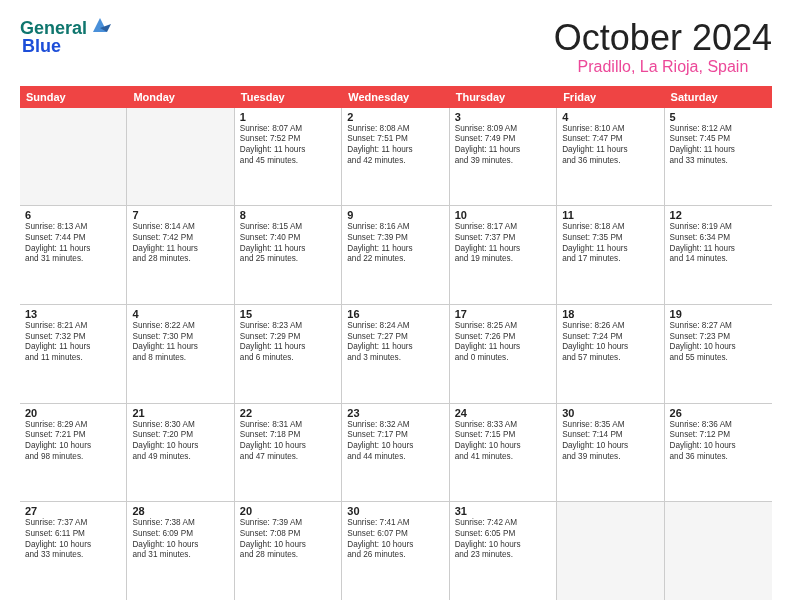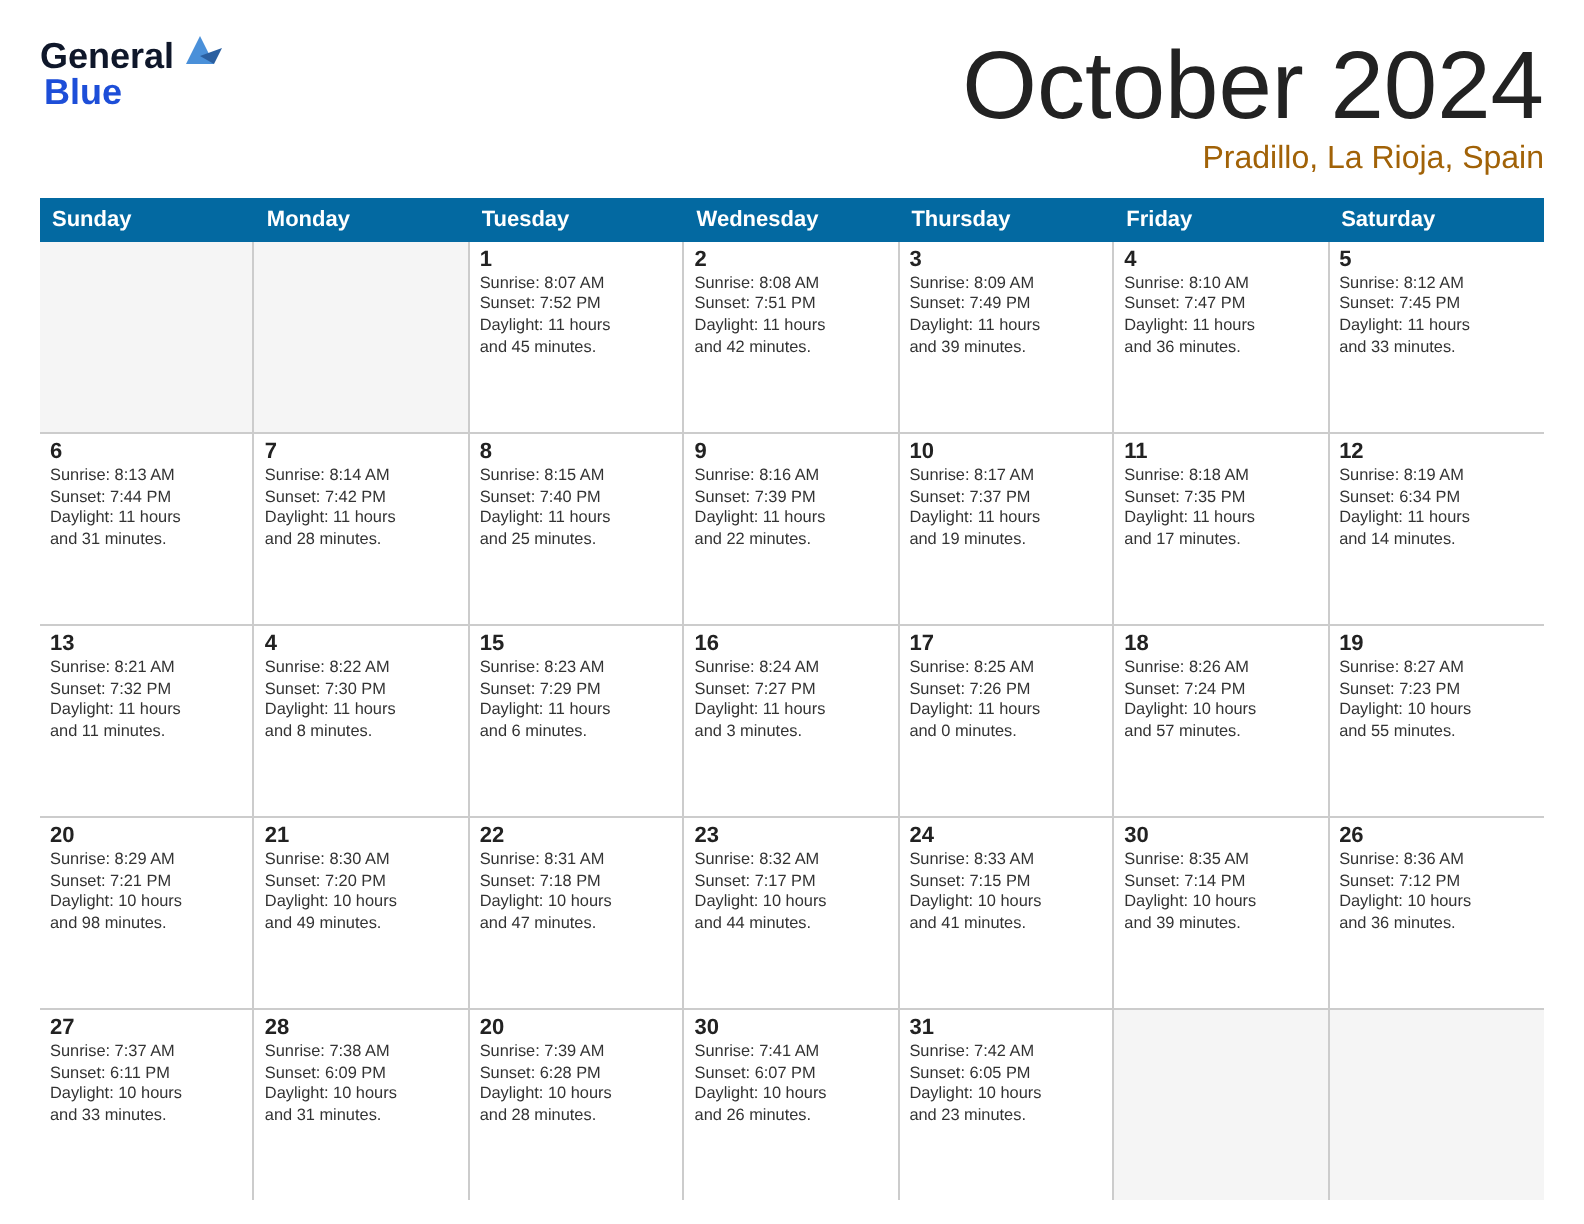--- a/index.html
+++ b/index.html
@@ -27,52 +27,53 @@
       display: flex;
       align-items: center;
     }
     .logo-text {
       font-size: 18px;
       font-weight: bold;
       color: #1a1a2e;
       line-height: 1.1;
     }
     .logo-text span {
-      color: #0f172a;
+      color: #0f766e;
     }
     .logo-icon {
       width: 22px;
       height: 22px;
       margin-left: 2px;
       position: relative;
       top: -4px;
     }
     .title-block {
       text-align: right;
     }
     .month-title {
-      font-size: 48px;
+      font-size: 36px;
       font-weight: 300;
       color: #222;
       line-height: 1.1;
     }
     .location-title {
       font-size: 16px;
-      color: #a16207;
+      color: #ec4899;
       font-weight: normal;
+      text-align: center;
     }
     .calendar {
       flex: 1;
       display: flex;
       flex-direction: column;
     }
     .cal-header {
       display: grid;
       grid-template-columns: repeat(7, 1fr);
-      background: #0369a1;
+      background: #ef4444;
     }
     .cal-header-cell {
       color: #fff;
       font-size: 11px;
       font-weight: bold;
       padding: 5px 6px;
       text-align: left;
     }
     .cal-body {
       display: flex;
@@ -357,21 +358,21 @@
           <div class="cal-cell">
             <span class="day-num">28</span>
             <span class="cell-line">Sunrise: 7:38 AM</span>
             <span class="cell-line">Sunset: 6:09 PM</span>
             <span class="cell-line">Daylight: 10 hours</span>
             <span class="cell-line">and 31 minutes.</span>
           </div>
           <div class="cal-cell">
             <span class="day-num">20</span>
             <span class="cell-line">Sunrise: 7:39 AM</span>
-            <span class="cell-line">Sunset: 6:28 PM</span>
+            <span class="cell-line">Sunset: 7:08 PM</span>
             <span class="cell-line">Daylight: 10 hours</span>
             <span class="cell-line">and 28 minutes.</span>
           </div>
           <div class="cal-cell">
             <span class="day-num">30</span>
             <span class="cell-line">Sunrise: 7:41 AM</span>
             <span class="cell-line">Sunset: 6:07 PM</span>
             <span class="cell-line">Daylight: 10 hours</span>
             <span class="cell-line">and 26 minutes.</span>
           </div>

